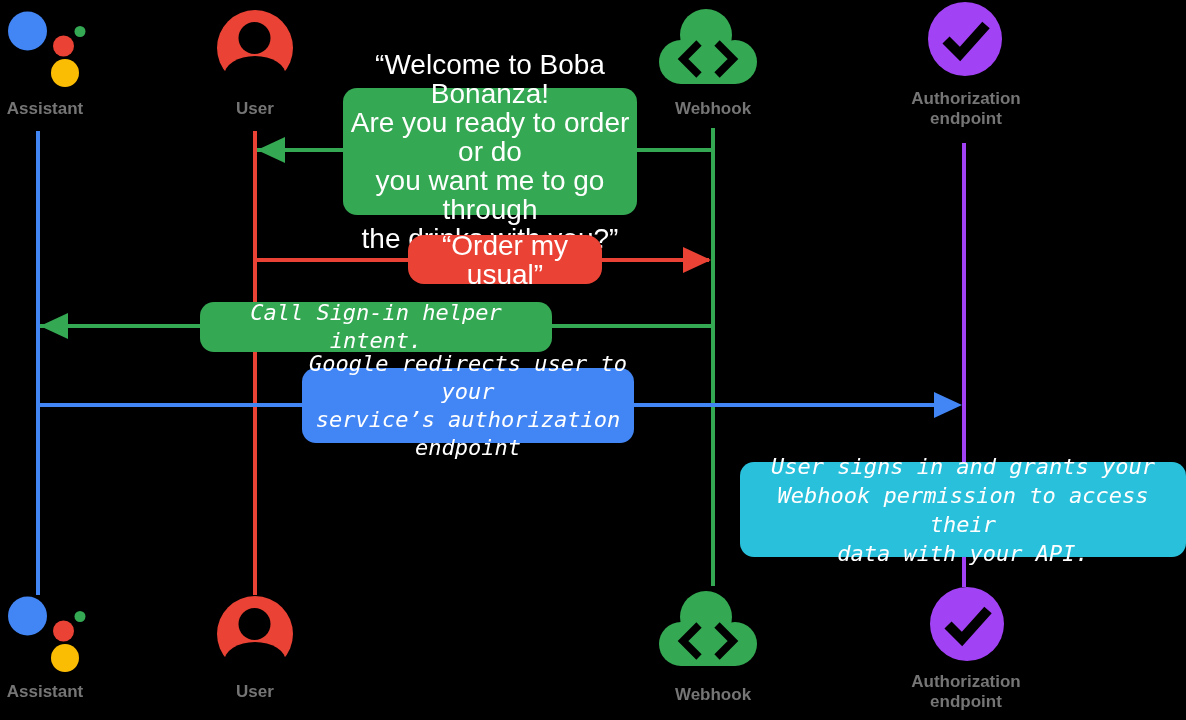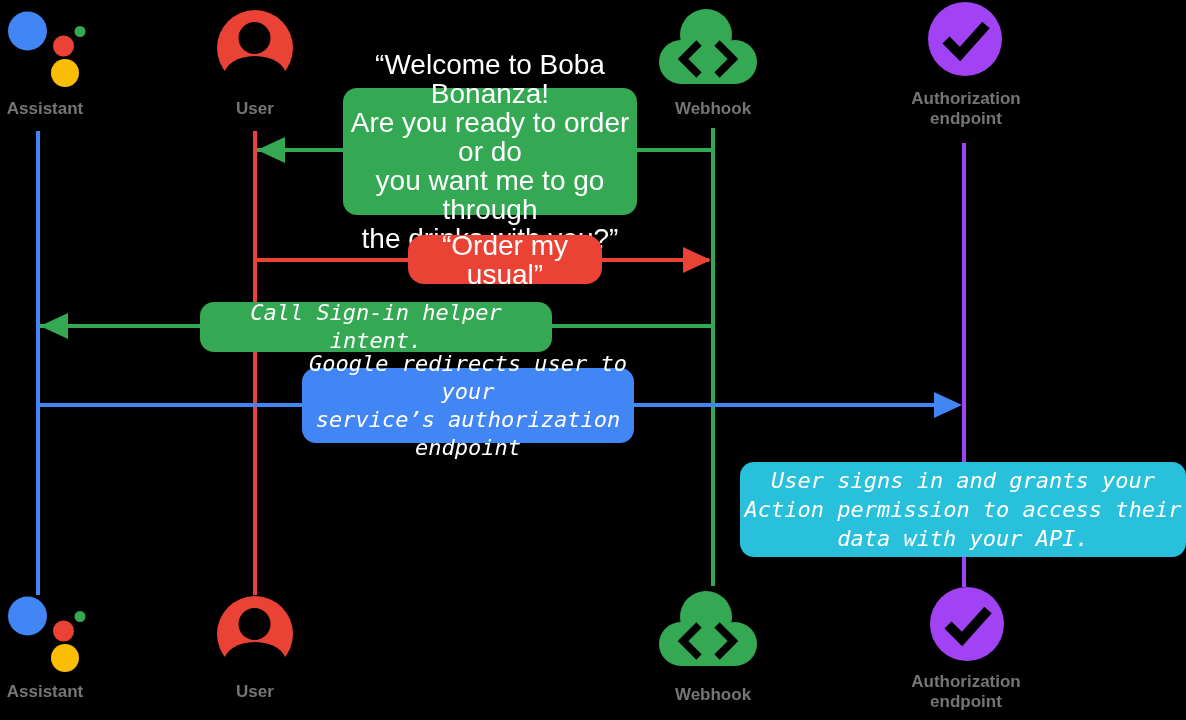--- a/index.html
+++ b/index.html
@@ -42,21 +42,21 @@
 
   <div class="msg sans" style="left:343px;top:88px;width:294px;height:127px;background:var(--green);">“Welcome to Boba Bonanza!
 Are you ready to order or do
 you want me to go through
 the drinks with you?”</div>
   <div class="msg sans" style="left:408px;top:235px;width:194px;height:49px;background:var(--red);border-radius:16px;">“Order my usual”</div>
   <div class="msg mono" style="left:200px;top:302px;width:352px;height:50px;background:var(--green);">Call Sign-in helper intent.</div>
   <div class="msg mono" style="left:302px;top:368px;width:332px;height:75px;background:var(--blue);">Google redirects user to your
 service’s authorization endpoint</div>
   <div class="msg mono" style="left:740px;top:462px;width:446px;height:95px;background:var(--cyan);line-height:29px;">User signs in and grants your
-Action permission to access their
+Webhook permission to access their
 data with your API.</div>
 
   <div class="arrowhead arrow-left" style="left:257px;top:137px;border-right-color:var(--green);"></div>
   <div class="arrowhead arrow-right" style="left:683px;top:247px;border-left-color:var(--red);"></div>
   <div class="arrowhead arrow-left" style="left:40px;top:313px;border-right-color:var(--green);"></div>
   <div class="arrowhead arrow-right" style="left:934px;top:392px;border-left-color:var(--blue);"></div>
 
   <svg class="icon" style="left:3px;top:10px;" width="84" height="80" viewBox="0 0 84 80">
     <circle cx="24.5" cy="21" r="19.5" fill="var(--blue)"></circle>
     <circle cx="60.5" cy="36" r="10.5" fill="var(--red)"></circle>

